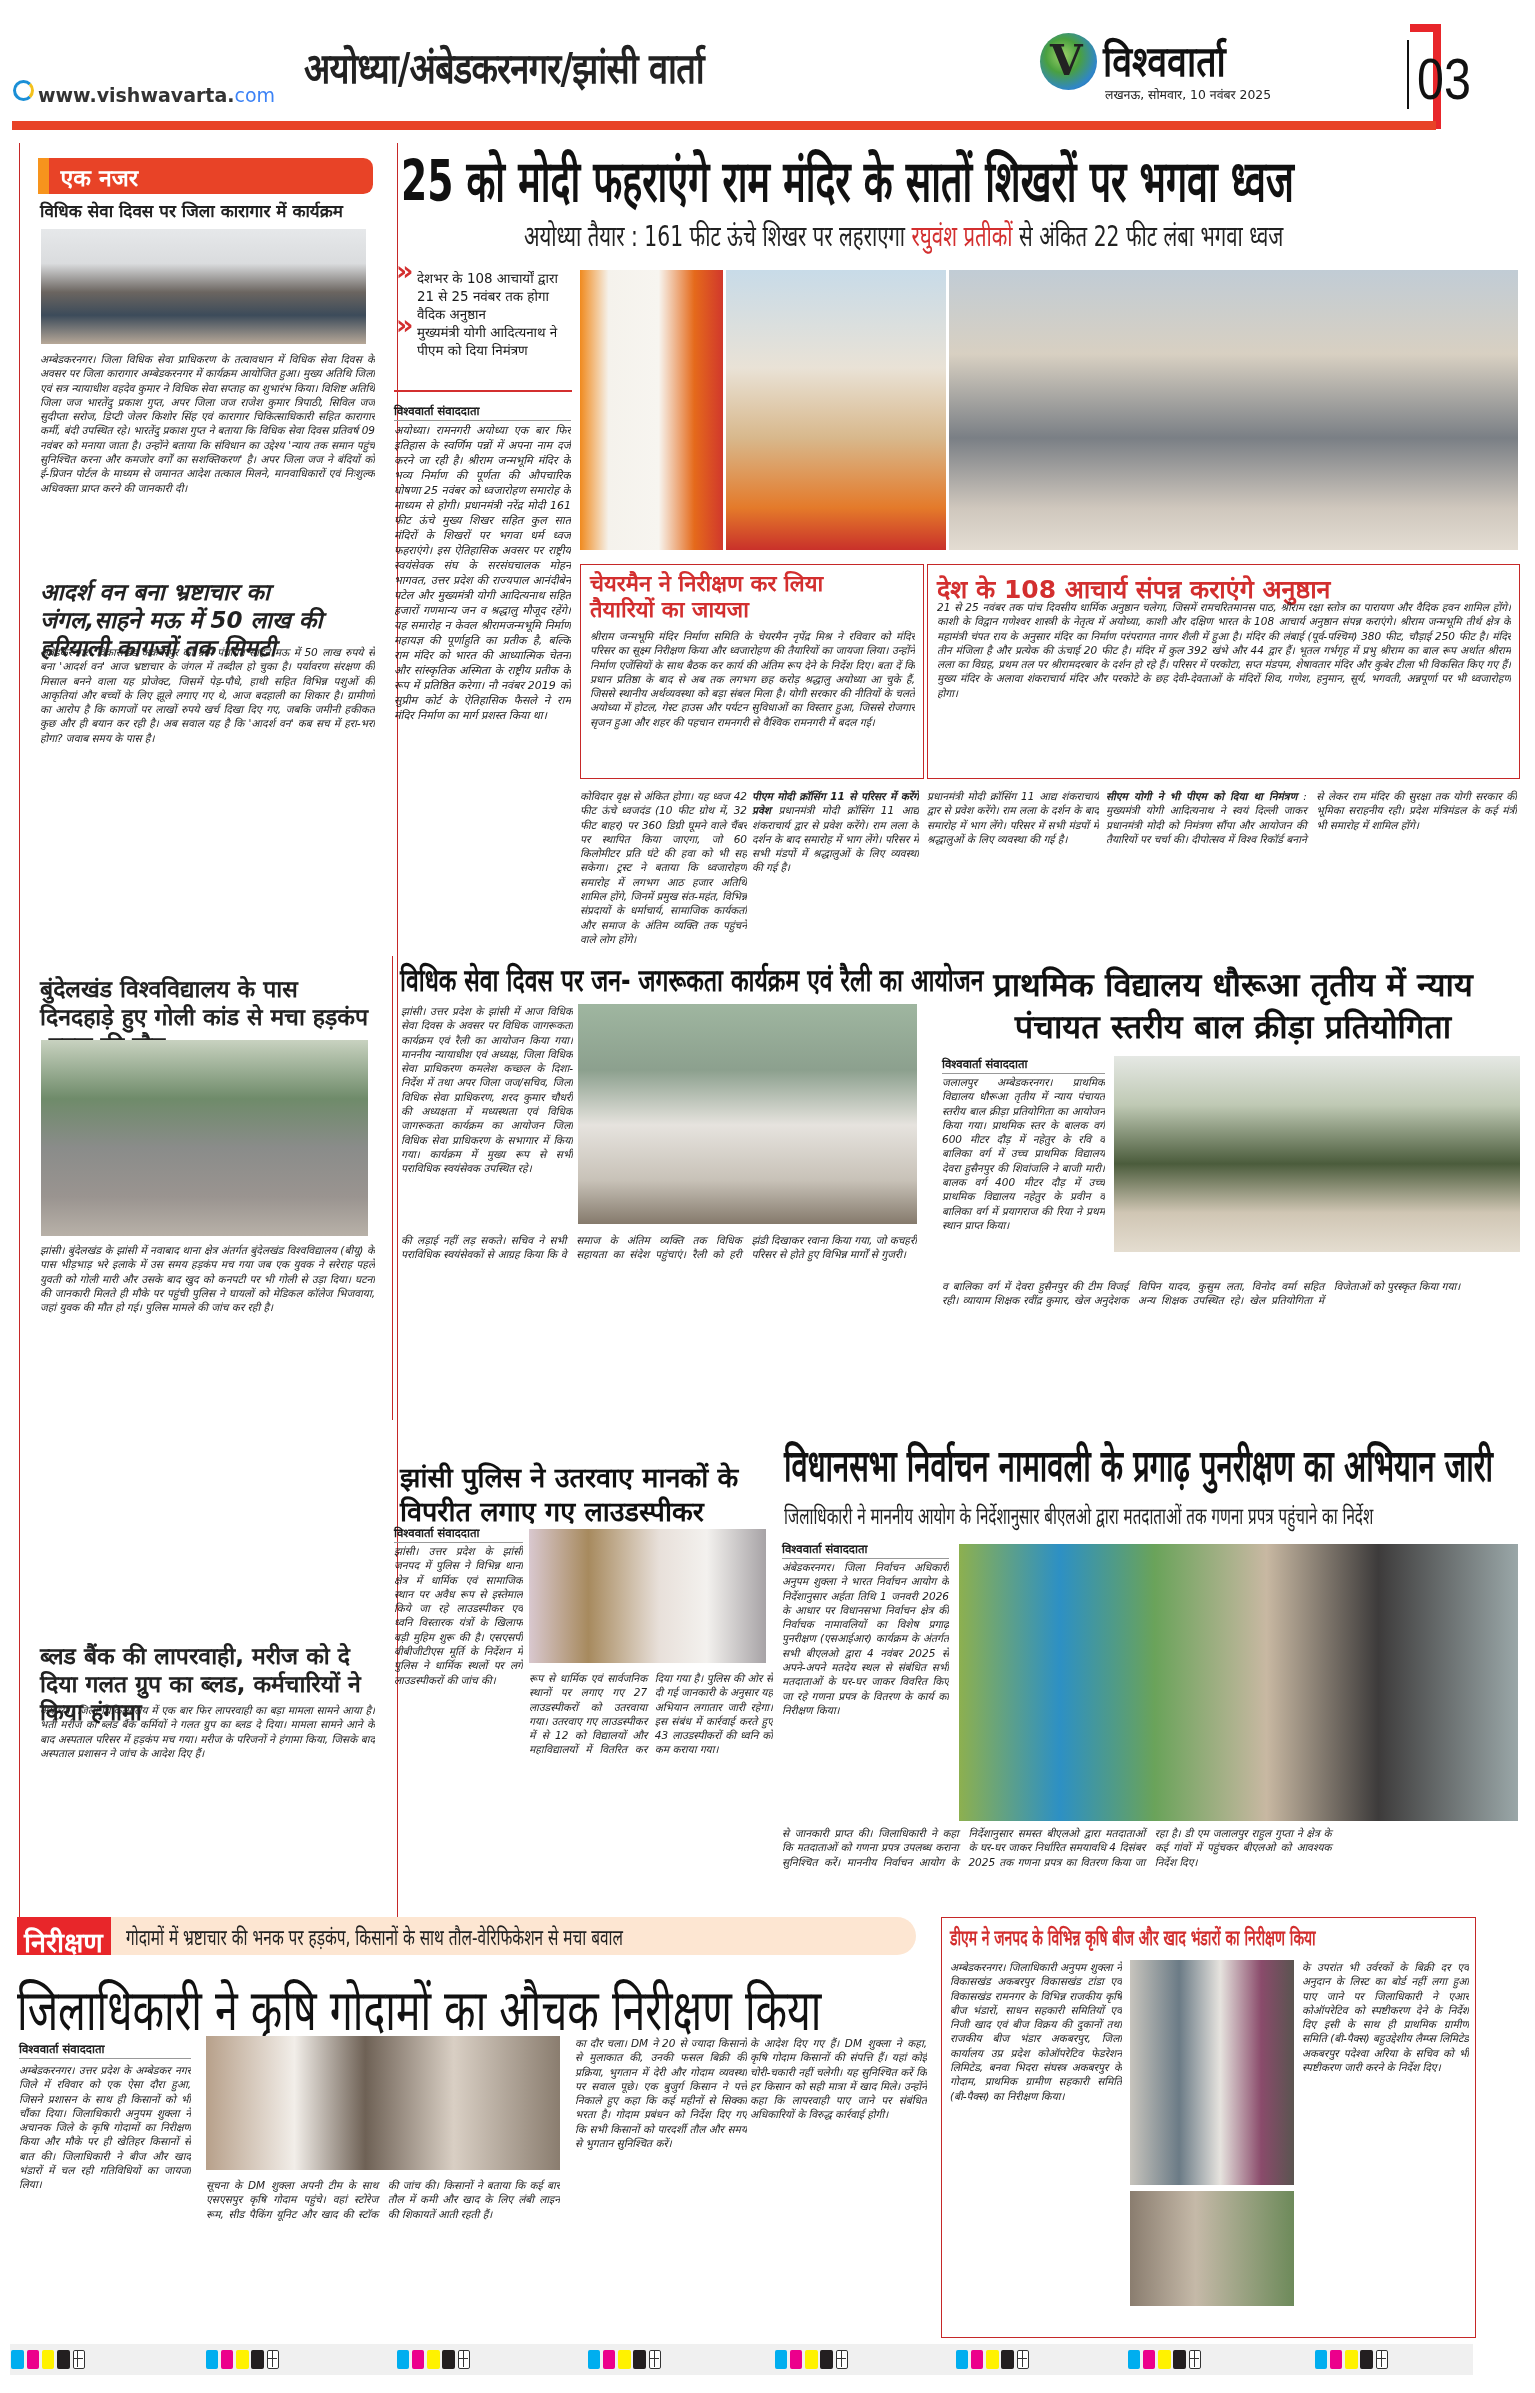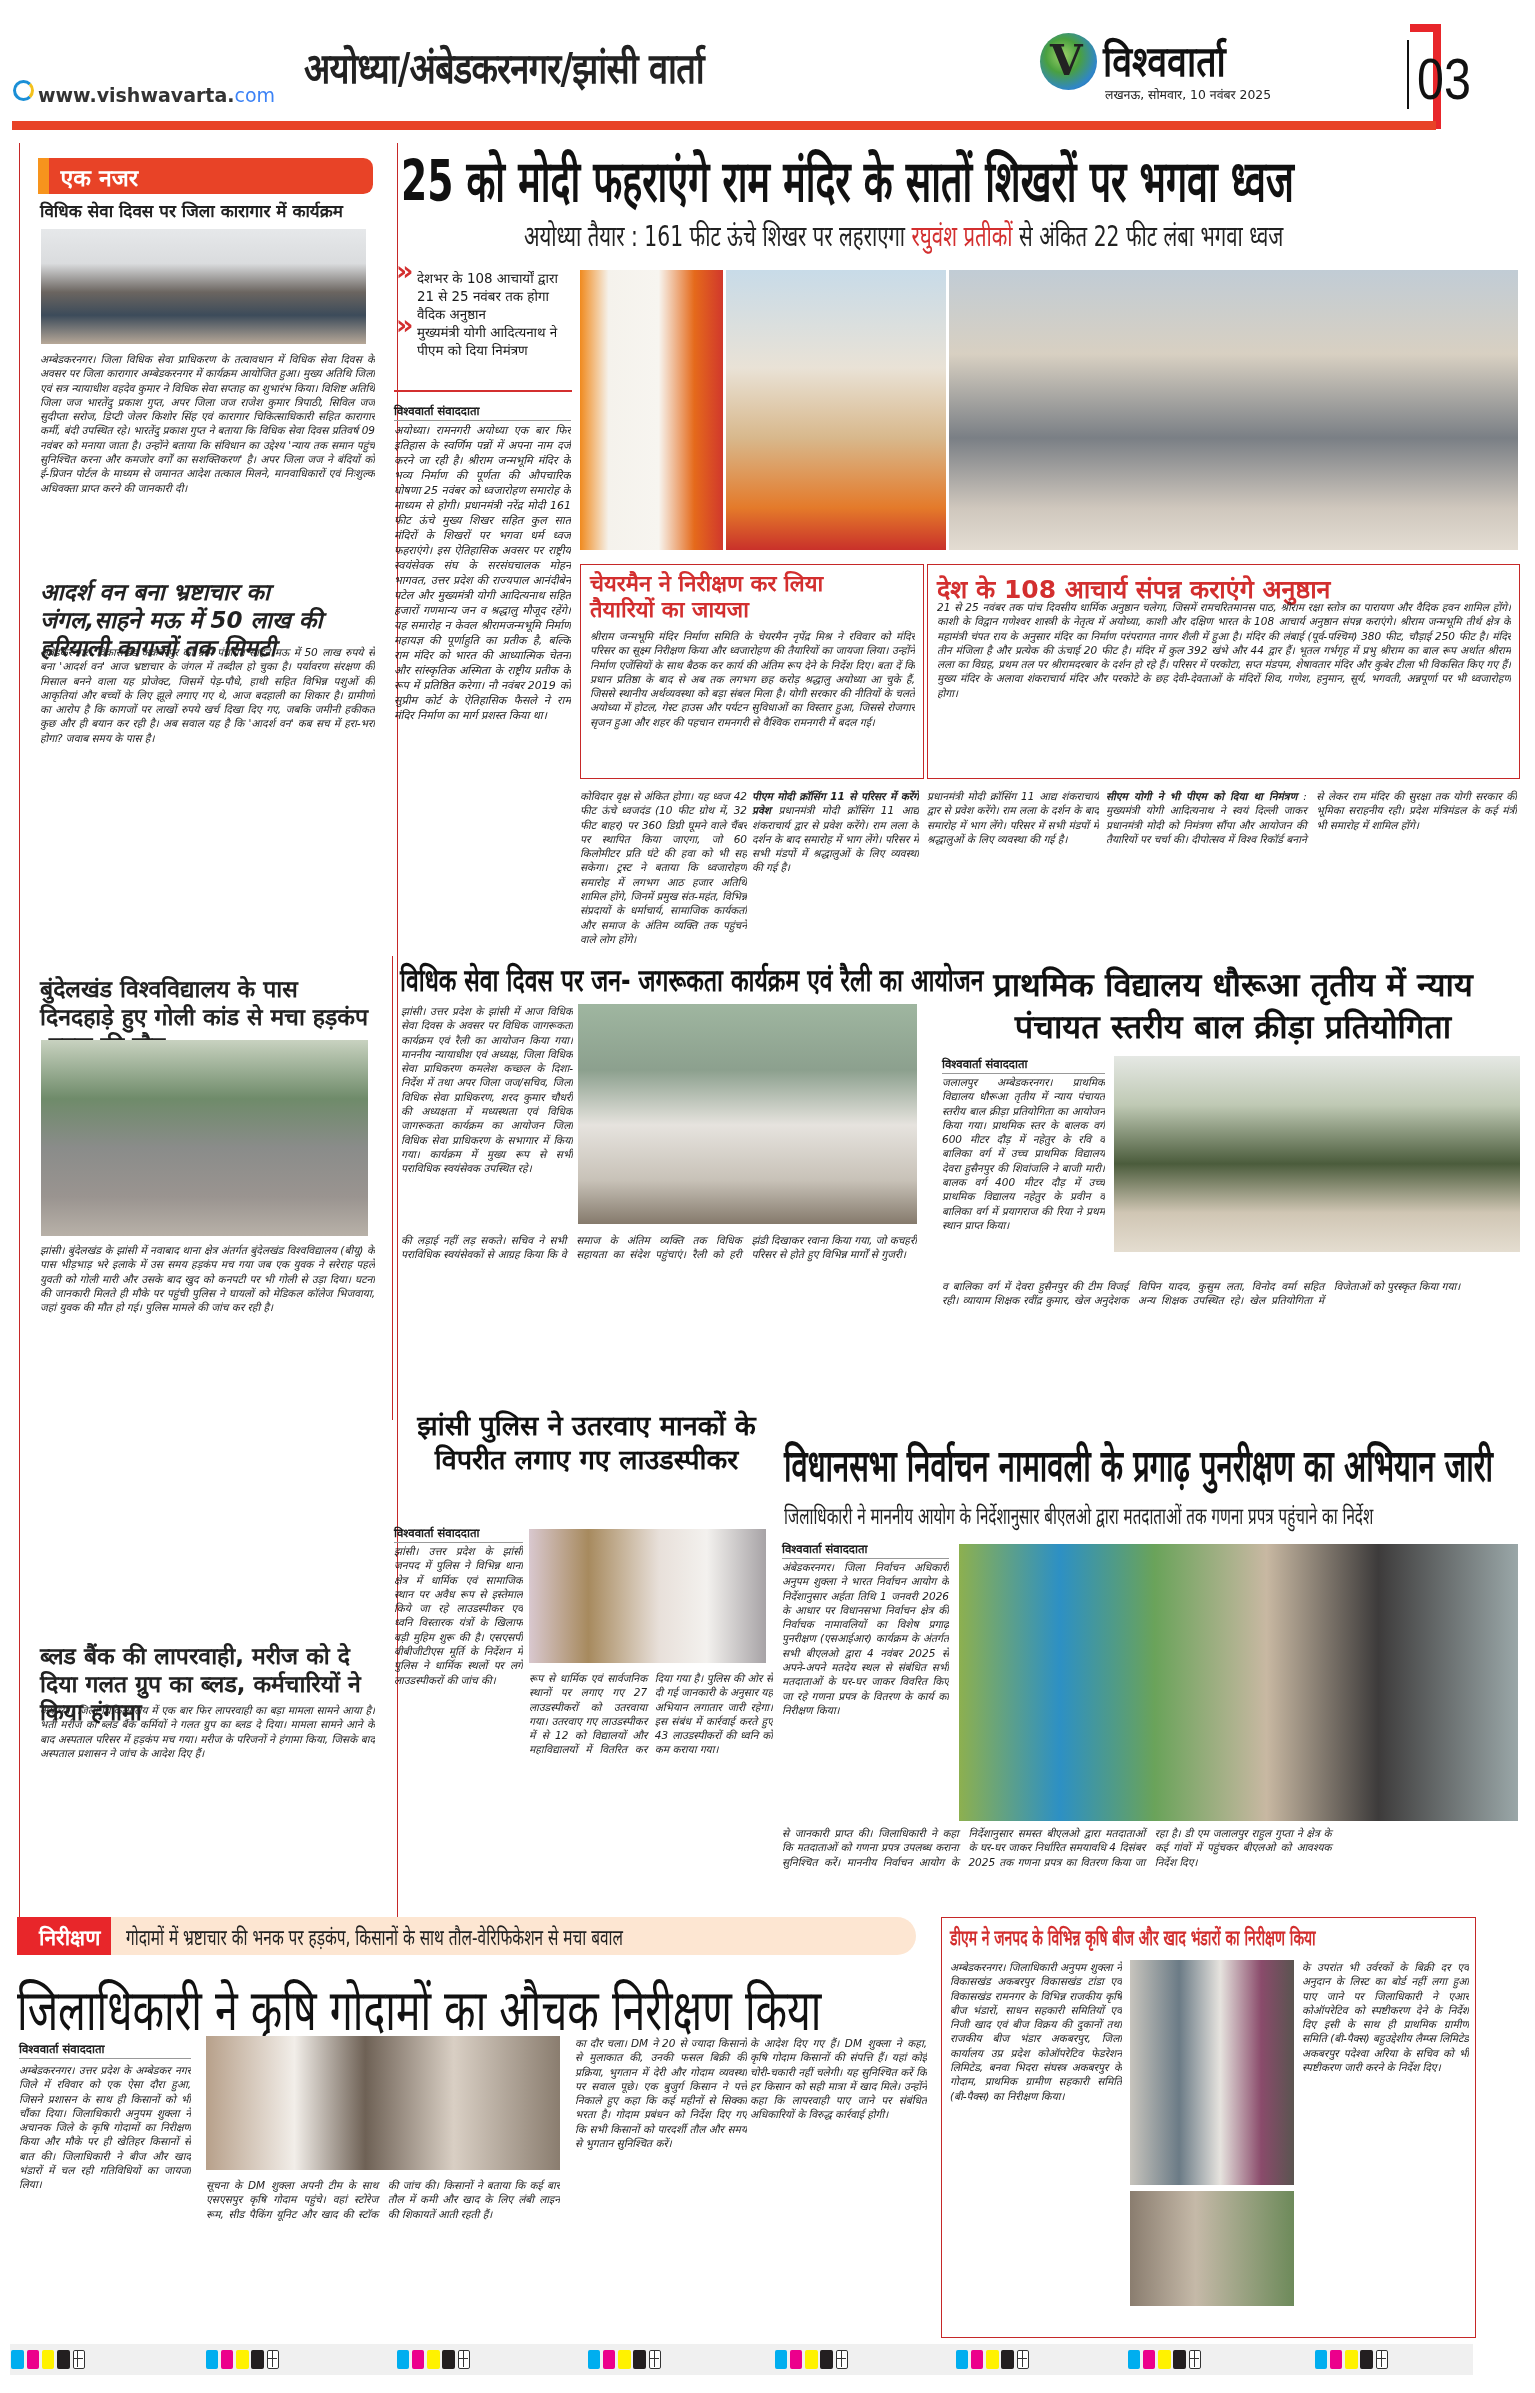--- a/index.html
+++ b/index.html
@@ -40,21 +40,21 @@
   .bullets .b { position: relative; padding-left: 23px; margin-bottom: 0; }
   .bullets .b::before { content: "»"; position: absolute; left: 1.9px; top: -7.6px; font-size: 27px; color: #d32f2f; font-weight: bold; }
   .redrule { background: #d32f2f; height: 1.9px; position: absolute; }
 
   .boxhead-red { color: #d32f2f; font-weight: bold; }
   .h-black-big { font-weight: bold; color: #111; white-space: nowrap; transform-origin: left; }
 
   
   .nirikshan-bar { left: 17px; top: 1917px; width: 899px; height: 38px; background: #fde6d2; border-radius: 0 19px 19px 0; }
   .nirikshan-tag { left: 17px; top: 1917px; width: 94px; height: 38px; background: #e8262a; }
-  .nirikshan-tag span { position: absolute; left: 22px; top: 5.7px; color: #fff; font-size: 21px; font-weight: bold; }
+  .nirikshan-tag span { position: absolute; left: 7px; top: 5.7px; color: #fff; font-size: 27px; font-weight: bold; }
   .dm-box { left: 941px; top: 1917px; width: 535px; height: 421px; border: 1.9px solid #c62828; }
 
   .regmarks { left: 9.6px; top: 2344px; width: 1463px; height: 31px; background: #f0f0f0; }
   .cmyk { position: absolute; top: 5.7px; height: 19px; display: flex; gap: 2.9px; }
   .cmyk i { display: block; width: 12.4px; height: 19px; border-radius: 1.9px; }
   .cmyk i.reg { background: #fff; border: 1.4px solid #333; position: relative; }
   .cmyk i.reg::after { content: ""; position: absolute; left: 3.8px; top: 0; width: 1px; height: 16.3px; background: #333; }
   .cmyk i.reg::before { content: ""; position: absolute; left: 0; top: 7.6px; width: 9.6px; height: 1px; background: #333; }
 
   .bottomrule { left: 19px; top: 2344px; width: 921px; height: 2.9px; background: #333; }
@@ -127,21 +127,21 @@
 <div class="abs txt" style="left:401px;top:1004px;width:172px;height:225px;">झांसी। उत्तर प्रदेश के झांसी में आज विधिक सेवा दिवस के अवसर पर विधिक जागरूकता कार्यक्रम एवं रैली का आयोजन किया गया। माननीय न्यायाधीश एवं अध्यक्ष, जिला विधिक सेवा प्राधिकरण कमलेश कच्छल के दिशा-निर्देश में तथा अपर जिला जज/सचिव, जिला विधिक सेवा प्राधिकरण, शरद कुमार चौधरी की अध्यक्षता में मध्यस्थता एवं विधिक जागरूकता कार्यक्रम का आयोजन जिला विधिक सेवा प्राधिकरण के सभागार में किया गया। कार्यक्रम में मुख्य रूप से सभी पराविधिक स्वयंसेवक उपस्थित रहे।</div>
 <div class="photo" style="left:578px;top:1004px;width:339px;height:220px;background:linear-gradient(180deg,#9fb6a0 0%,#8ca08e 30%,#e6e3de 55%,#c8c2b8 80%,#857a6c 100%);"></div>
 <div class="abs txt" style="left:401px;top:1233px;width:516px;height:186px;column-count:3;column-gap:9.6px;">की लड़ाई नहीं लड़ सकते। सचिव ने सभी पराविधिक स्वयंसेवकों से आग्रह किया कि वे समाज के अंतिम व्यक्ति तक विधिक सहायता का संदेश पहुंचाएं। रैली को हरी झंडी दिखाकर रवाना किया गया, जो कचहरी परिसर से होते हुए विभिन्न मार्गों से गुजरी।</div>
 
 <div class="abs h-black-big" style="left:946px;top:964px;width:574px;font-size:32.5px;line-height:42px;white-space:normal;text-align:center;">प्राथमिक विद्यालय धौरूआ तृतीय में न्याय पंचायत स्तरीय बाल क्रीड़ा प्रतियोगिता</div>
 <div class="abs byline" style="left:942px;top:1056px;width:163px;">विश्ववार्ता संवाददाता</div>
 <div class="abs txt" style="left:942px;top:1075px;width:163px;height:196px;">जलालपुर अम्बेडकरनगर। प्राथमिक विद्यालय धौरूआ तृतीय में न्याय पंचायत स्तरीय बाल क्रीड़ा प्रतियोगिता का आयोजन किया गया। प्राथमिक स्तर के बालक वर्ग 600 मीटर दौड़ में नहेतुर के रवि व बालिका वर्ग में उच्च प्राथमिक विद्यालय देवरा हुसैनपुर की शिवांजलि ने बाजी मारी। बालक वर्ग 400 मीटर दौड़ में उच्च प्राथमिक विद्यालय नहेतुर के प्रवीन व बालिका वर्ग में प्रयागराज की रिया ने प्रथम स्थान प्राप्त किया।</div>
 <div class="photo" style="left:1114px;top:1056px;width:406px;height:196px;background:linear-gradient(180deg,#e5e8e4 0%,#bfc9b4 25%,#4b5c3c 55%,#d0c6b4 80%,#e4ddd0 100%);"></div>
 <div class="abs txt" style="left:942px;top:1279px;width:578px;height:143px;column-count:3;column-gap:9.6px;">व बालिका वर्ग में देवरा हुसैनपुर की टीम विजई रही। व्यायाम शिक्षक रवींद्र कुमार, खेल अनुदेशक विपिन यादव, कुसुम लता, विनोद वर्मा सहित अन्य शिक्षक उपस्थित रहे। खेल प्रतियोगिता में विजेताओं को पुरस्कृत किया गया।</div>
 
-<div class="abs h-black-big" style="left:400px;top:1409px;width:373px;font-size:27px;line-height:34px;white-space:normal;text-align:center;">झांसी पुलिस ने उतरवाए मानकों के विपरीत लगाए गए लाउडस्पीकर</div>
+<div class="abs h-black-big" style="left:400px;top:1461px;width:373px;font-size:27px;line-height:34px;white-space:normal;">झांसी पुलिस ने उतरवाए मानकों के विपरीत लगाए गए लाउडस्पीकर</div>
 <div class="abs byline" style="left:394px;top:1525px;width:129px;">विश्ववार्ता संवाददाता</div>
 <div class="abs txt" style="left:394px;top:1544px;width:129px;height:358px;">झांसी। उत्तर प्रदेश के झांसी जनपद में पुलिस ने विभिन्न थाना क्षेत्र में धार्मिक एवं सामाजिक स्थान पर अवैध रूप से इस्तेमाल किये जा रहे लाउडस्पीकर एवं ध्वनि विस्तारक यंत्रों के खिलाफ बड़ी मुहिम शुरू की है। एसएसपी बीबीजीटीएस मूर्ति के निर्देशन में पुलिस ने धार्मिक स्थलों पर लगे लाउडस्पीकरों की जांच की।</div>
 <div class="photo" style="left:529px;top:1529px;width:237px;height:134px;background:linear-gradient(90deg,#d9c8cf 0%,#a78a5e 25%,#e8e0da 55%,#f3f1ee 75%,#a7a3a6 100%);"></div>
 <div class="abs txt" style="left:529px;top:1671px;width:244px;height:229px;column-count:2;column-gap:7.6px;">रूप से धार्मिक एवं सार्वजनिक स्थानों पर लगाए गए 27 लाउडस्पीकरों को उतरवाया गया। उतरवाए गए लाउडस्पीकर में से 12 को विद्यालयों और महाविद्यालयों में वितरित कर दिया गया है। पुलिस की ओर से दी गई जानकारी के अनुसार यह अभियान लगातार जारी रहेगा। इस संबंध में कार्रवाई करते हुए 43 लाउडस्पीकरों की ध्वनि को कम कराया गया।</div>
 
 <div class="abs h-black-big" style="left:784px;top:1434px;font-size:44px;transform:scaleX(0.66);">विधानसभा निर्वाचन नामावली के प्रगाढ़ पुनरीक्षण का अभियान जारी</div>
 <div class="abs" style="left:784px;top:1499px;font-size:23px;white-space:nowrap;transform:scaleX(0.66);transform-origin:left;color:#222;">जिलाधिकारी ने माननीय आयोग के निर्देशानुसार बीएलओ द्वारा मतदाताओं तक गणना प्रपत्र पहुंचाने का निर्देश</div>
 <div class="abs byline" style="left:782px;top:1541px;width:167px;">विश्ववार्ता संवाददाता</div>
 <div class="abs txt" style="left:782px;top:1560px;width:167px;height:258px;">अंबेडकरनगर। जिला निर्वाचन अधिकारी अनुपम शुक्ला ने भारत निर्वाचन आयोग के निर्देशानुसार अर्हता तिथि 1 जनवरी 2026 के आधार पर विधानसभा निर्वाचन क्षेत्र की निर्वाचक नामावलियों का विशेष प्रगाढ़ पुनरीक्षण (एसआईआर) कार्यक्रम के अंतर्गत सभी बीएलओ द्वारा 4 नवंबर 2025 से अपने-अपने मतदेय स्थल से संबंधित सभी मतदाताओं के घर-घर जाकर विवरित किए जा रहे गणना प्रपत्र के वितरण के कार्य का निरीक्षण किया।</div>
 <div class="photo" style="left:959px;top:1544px;width:559px;height:277px;background:linear-gradient(90deg,#8db04f 0%,#2d90c4 18%,#6aa35a 35%,#c8b8a2 55%,#3d3b3b 75%,#9aa7a8 100%);"></div>

